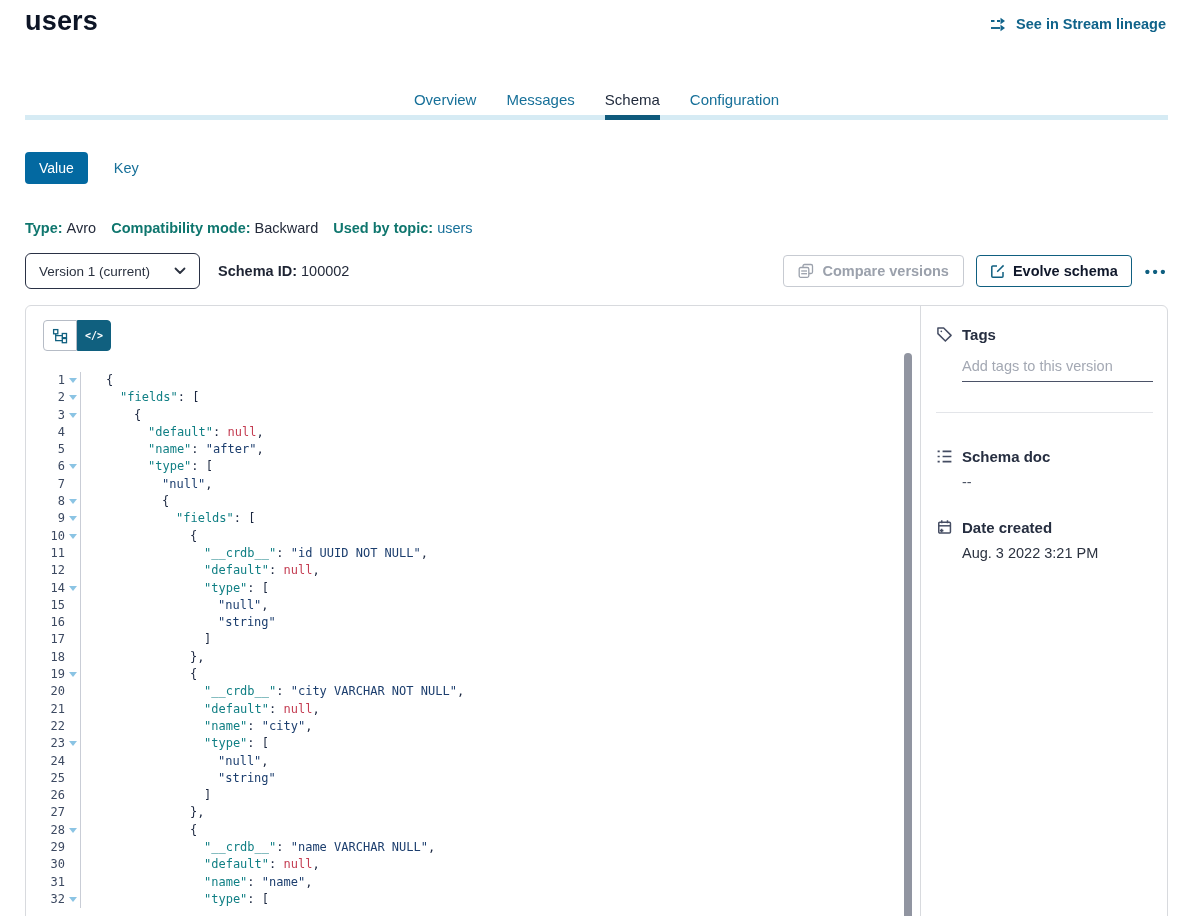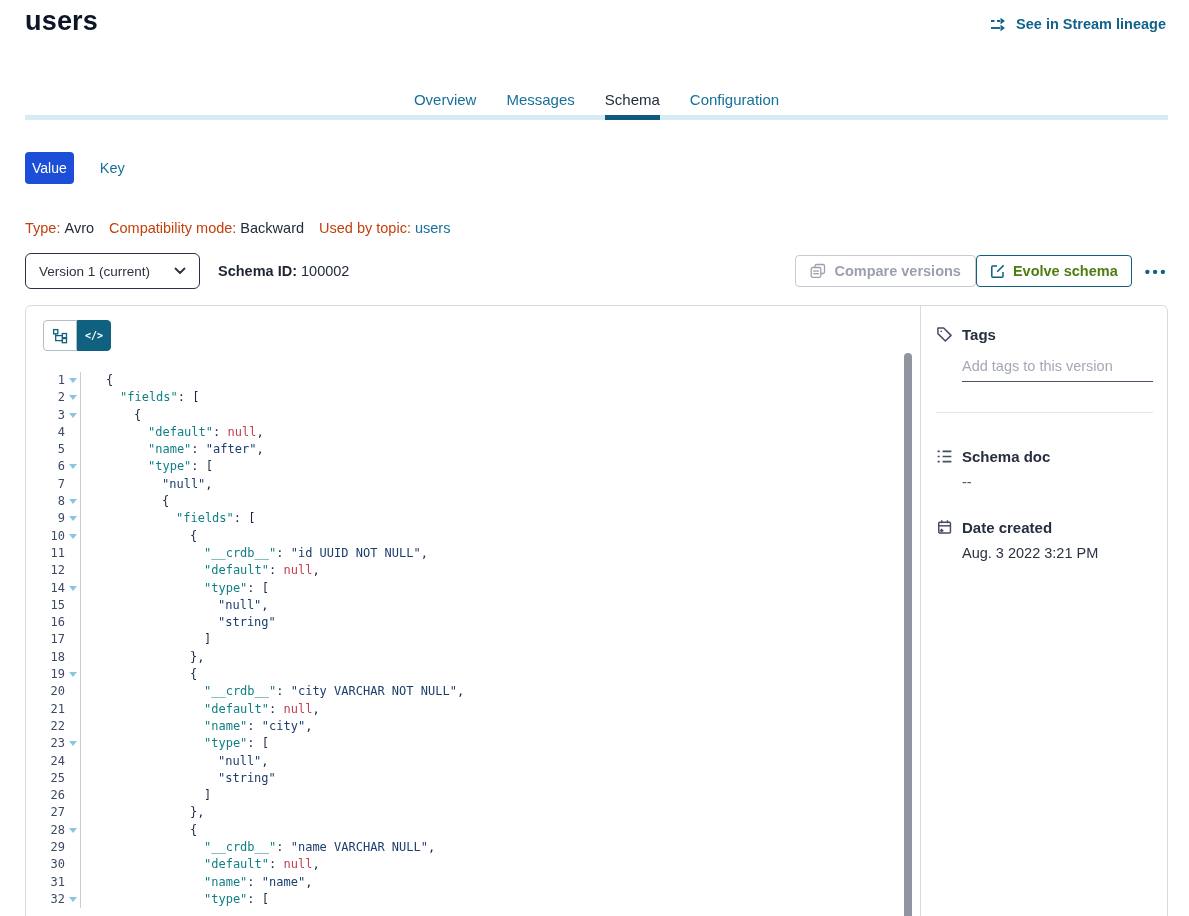--- a/index.html
+++ b/index.html
@@ -17,46 +17,46 @@
   #tabs { position:absolute; left:25px; top:90px; width:1143px; display:flex; gap:30px;
     border-bottom:5px solid #d6ebf4;justify-content:center; }
   .tab { font-size:15px; line-height:19px; padding-bottom:6px; color:#177099;
     cursor:pointer; position:relative; }
   .tab.active { color:#1d2739; font-weight:500; }
   .tab.active::after { content:""; position:absolute; left:0; right:0; bottom:-5px;
     height:5px; background:#0f5a7c; }
 
   
   #valuekey { position:absolute; left:25px; top:152px; display:flex; align-items:center; gap:26px; }
-  #value-btn { background:#1d4ed8; color:#fff; font-size:14px; padding:8px 7px;
+  #value-btn { background:#0369a1; color:#fff; font-size:14px; padding:8px 14px;
     border-radius:4px; border:none; cursor:pointer; font-family:inherit; }
   #key-link { color:#177099; font-size:14.5px; cursor:pointer;text-align:center; }
 
   
   #meta-row { position:absolute; left:25px; top:220px; display:flex; gap:15px;
     font-size:14.5px; color:#242b3b; }
-  .meta-item .lbl { font-weight:400; color:#c2410c; }
+  .meta-item .lbl { font-weight:700; color:#0f766e; }
   .meta-item .val { margin-left:4px; }
   .meta-item .val.link { color:#177099; cursor:pointer; }
 
   
   #version-row { position:absolute; left:25px; top:253px; width:1143px; display:flex;
     align-items:center; }
   #version-select { width:175px; height:36px; border:1px solid #2a3145; border-radius:6px;
     display:flex; align-items:center; justify-content:space-between; padding:0 13px;
     font-size:13.5px; color:#2b3240; cursor:pointer; background:#fff; }
   #schema-id-wrap { margin-left:18px; font-size:14.5px; }
   #schema-id-wrap .lbl { font-weight:700; color:#1e2433; }
   #vr-spacer { flex:1; }
   #compare-btn { display:flex; align-items:center; gap:8px; border:1px solid #c7cbd2;
     background:#fff; border-radius:4px; padding:7px 14px; color:#9ba1ac; font-weight:600;
     font-size:14.5px; font-family:inherit; }
-  #evolve-btn { margin-left:0; display:flex; align-items:center; gap:8px;
+  #evolve-btn { margin-left:12px; display:flex; align-items:center; gap:8px;
     border:1.5px solid #0f5f80; background:#fff; border-radius:4px; padding:7px 13px;
-    color:#4d7c0f; font-weight:700; font-size:14.5px; font-family:inherit; cursor:pointer; }
+    color:#0f172a; font-weight:700; font-size:14.5px; font-family:inherit; cursor:pointer; }
   #more-dots { margin-left:13px; color:#0f5f80; font-size:15px; font-weight:700;
     letter-spacing:2.5px; cursor:pointer; }
 
   
   #card { position:absolute; left:25px; top:305px; width:1143px; height:620px;
     border:1px solid #d8dade; border-radius:6px; display:flex; overflow:hidden; background:#fff; }
   #code-panel { position:relative; width:894px; flex:none; }
   #view-toggle { position:absolute; left:17px; top:14px; display:flex; }
   #tree-btn { width:34px; height:31px; background:#fff; border:1px solid #b6bcc6;
     border-radius:4px 0 0 4px; display:flex; align-items:center; justify-content:center;

